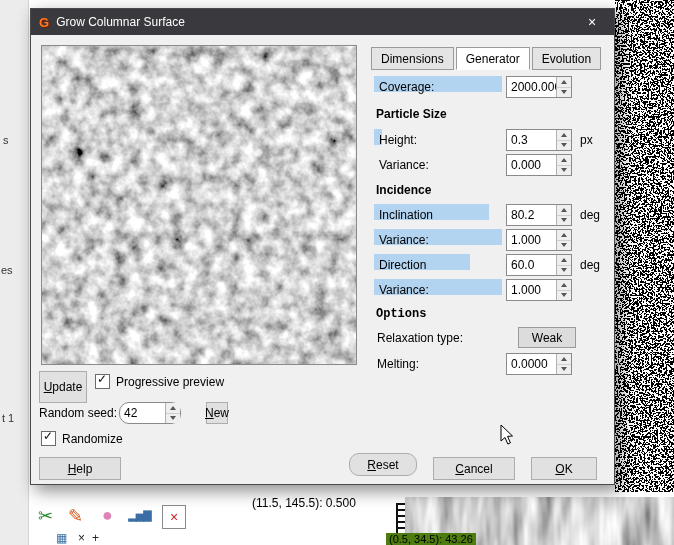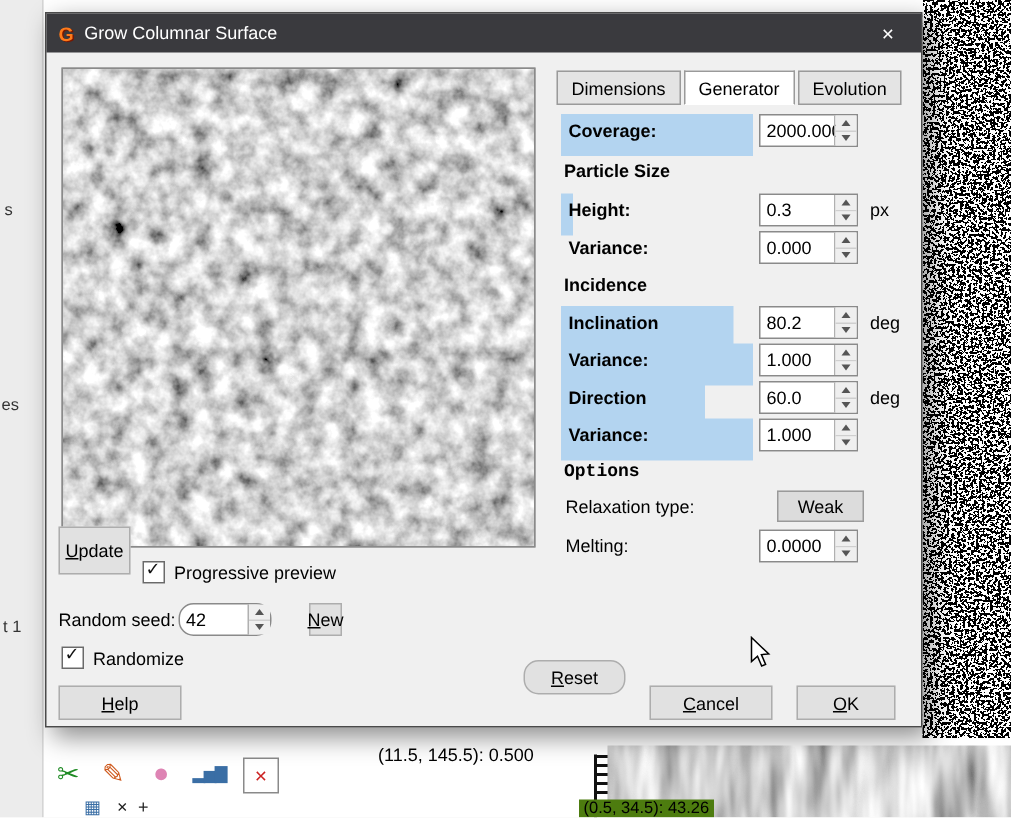--- a/index.html
+++ b/index.html
@@ -31,24 +31,24 @@
   .closebtn{position:absolute;right:0;top:0;width:44px;height:26px;display:flex;align-items:center;justify-content:center;
             color:#fff;font-size:14px;cursor:default;}
 
   .preview{position:absolute;left:10px;top:36px;width:316px;height:320px;border:1px solid #8a8a8a;box-sizing:border-box;overflow:hidden;background:#9a9a9a;}
   .preview svg,.noise-right svg,.band-tex svg{display:block;width:100%;height:100%;}
 
   .btn{position:absolute;background:#e1e1e1;border:1px solid #adadad;box-sizing:border-box;
        display:flex;align-items:center;justify-content:center;font-size:12px;}
   .btn .cap{display:block;}
   .mn::first-letter{text-decoration:underline;}
-  .btn-update{left:8px;top:342px;width:48px;height:32px;}
+  .btn-update{left:8px;top:362px;width:48px;height:32px;}
   .btn-new{left:175px;top:393px;width:22px;height:22px;}
   .btn-help{left:8px;top:448px;width:82px;height:23px;}
-  .btn-reset{left:318px;top:431px;width:68px;height:23px;border-radius:10px;}
+  .btn-reset{left:318px;top:444px;width:68px;height:23px;border-radius:10px;}
   .btn-cancel{left:402px;top:448px;width:82px;height:23px;}
   .btn-ok{left:500px;top:448px;width:66px;height:23px;}
 
   .check{position:absolute;display:flex;align-items:center;gap:6px;}
   .box{width:13px;height:13px;background:#fff;border:1px solid #6a6a6a;position:relative;flex:none;}
   .mark{position:absolute;left:1px;top:-3px;font-size:12px;color:#111;visibility:hidden;}
   .check[data-state="checked"] .mark{visibility:visible;}
   .chk-progressive{left:64px;top:365px;}
   .chk-randomize{left:10px;top:422px;}
 
@@ -65,21 +65,21 @@
   
   .tabs{position:absolute;left:340px;top:38px;height:23px;display:flex;}
   .tab{padding:4px 9px 3px;border:1px solid #9a9a9a;background:#e4e4e4;margin-right:2px;font-size:12px;box-sizing:border-box;}
   .tab.active{background:#fff;border-bottom-color:#fff;}
   .heading{position:absolute;left:345px;font-weight:bold;}
   .h-ps{top:98px;} .h-inc{top:174px;} .h-opt{top:298px;font-family:Liberation Mono, monospace;}
   .row{position:absolute;left:343px;width:245px;height:23px;}
   .r-coverage{top:67px;} .r-height{top:120px;} .r-hvar{top:145px;}
   .r-inclin{top:195px;} .r-ivar{top:220px;} .r-dir{top:245px;} .r-dvar{top:270px;}
   .r-relax{top:318px;} .r-melt{top:344px;}
-  .adjbar{position:absolute;left:0;top:0;width:128px;height:28px;font-weight:bold;}
+  .adjbar{position:absolute;left:0;top:0;width:128px;height:16px;}
   .fill{position:absolute;left:0;top:0;height:100%;background:#b3d4f0;}
   .albl{position:absolute;left:5px;top:4px;}
   .plainlbl{position:absolute;left:3px;top:4px;}
   .row .spin{left:132px;top:0;width:66px;}
   .unit{position:absolute;left:206px;top:4px;}
   .wbtn{position:absolute;left:144px;top:0;width:58px;height:21px;background:#dcdcdc;border:1px solid #9a9a9a;
         box-sizing:border-box;display:flex;align-items:center;justify-content:center;}
 
   .cursor{position:absolute;left:500px;top:424px;z-index:60;}
 </style>

